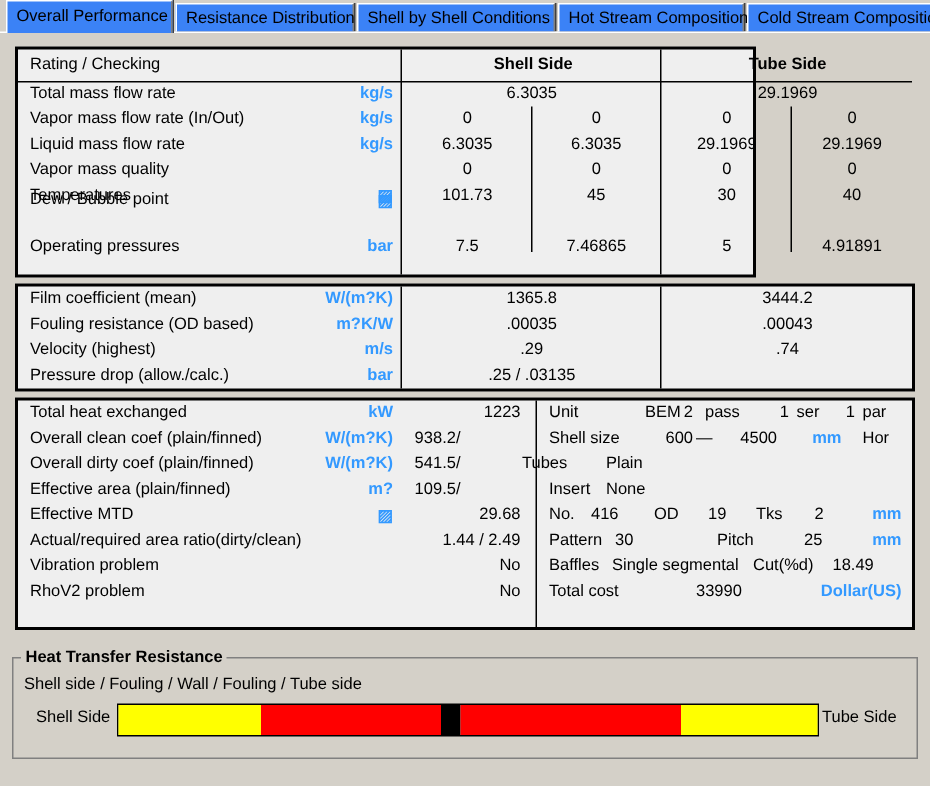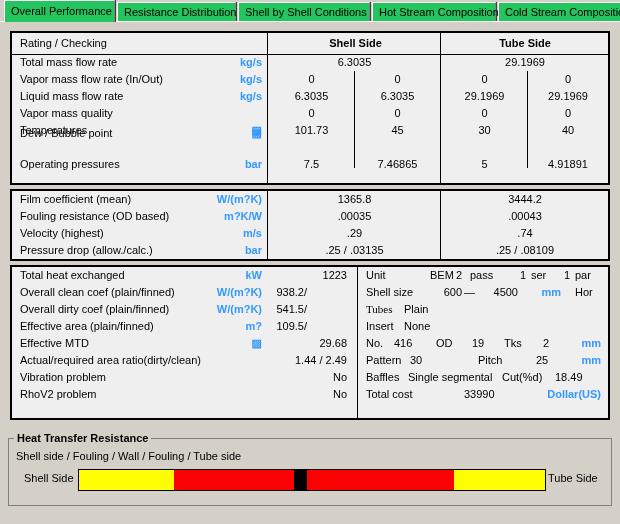--- a/index.html
+++ b/index.html
@@ -11,21 +11,21 @@
     color:#000;
     overflow:hidden;
   }
   
   .tabstrip{
     position:absolute;left:0;top:0;width:620px;height:22px;
     background:#d4d0c8;
   }
   .tab{
     position:absolute;top:2px;height:19px;
-    background:#22c55e;
+    background:#3b82f6;
     border-left:1px solid #fff;
     border-top:1px solid #fff;
     border-right:1px solid #808080;
     box-shadow:1px 0 0 #404040;
     font-size:11px;
     line-height:19px;
     padding:0 6px;
     box-sizing:border-box;
     white-space:nowrap;
     cursor:default;
@@ -76,21 +76,21 @@
 
 <div class="tabstrip">
   <div class="tab active" style="left:4px;width:111px;"><span>Overall Performance</span></div>
   <div class="tab" style="left:117px;width:119px;"><span>Resistance Distribution</span></div>
   <div class="tab" style="left:372px;width:124px;"><span>Hot Stream Composition</span></div>
   <div class="tab" style="left:238px;width:132px;"><span>Shell by Shell Conditions</span></div>
   <div class="tab" style="left:498px;width:126px;"><span>Cold Stream Composition</span></div>
 </div>
 <div class="tabline"></div>
 
-<div class="panel" id="toptable" style="left:10px;top:31px;width:600px;height:154px;">
+<div class="panel" id="toptable" style="left:10px;top:31px;width:494px;height:154px;">
 
   <div class="gridrow" style="top:0;height:21px;">
     <div class="lbl" style="top:4px;">Rating / Checking</div>
     <div class="hdr" style="left:257px;top:4px;width:173px;">Shell Side</div>
     <div class="hdr" style="left:430px;top:4px;width:166px;">Tube Side</div>
   </div>
   <div class="hline" style="left:0;top:21px;width:596px;"></div>
 
   <div class="vline" style="left:255px;top:0;height:150px;"></div>
   <div class="vline" style="left:428px;top:0;height:150px;"></div>
@@ -178,21 +178,20 @@
   <div class="gridrow" style="top:35px;">
     <div class="lbl">Velocity (highest)</div>
     <div class="unit" style="left:160px;width:90px;">m/s</div>
     <div class="val" style="left:257px;width:171px;">.29</div>
     <div class="val" style="left:430px;width:166px;">.74</div>
   </div>
   <div class="gridrow" style="top:52px;">
     <div class="lbl">Pressure drop (allow./calc.)</div>
     <div class="unit" style="left:160px;width:90px;">bar</div>
     <div class="val" style="left:257px;width:171px;">.25  /   .03135</div>
-    <div class="val" style="left:430px;width:166px;">.25  /   .08109</div>
   </div>
 </div>
 
 <div class="panel" style="left:10px;top:265px;width:600px;height:155px;">
   <div class="vline" style="left:345px;top:0;height:151px;"></div>
 
   <div class="gridrow" style="top:1px;">
     <div class="lbl">Total heat exchanged</div>
     <div class="unit" style="left:160px;width:90px;">kW</div>
     <div class="valr" style="left:190px;width:145px;">1223</div>
@@ -244,21 +243,21 @@
   <div class="gridrow" style="top:18px;">
     <div class="lbl" style="left:354px;">Shell size</div>
     <div class="valr" style="left:400px;width:50px;">600</div>
     <div class="lbl" style="left:452px;">—</div>
     <div class="valr" style="left:462px;width:44px;">4500</div>
     <div class="unit" style="left:515px;width:34px;">mm</div>
     <div class="lbl" style="left:563px;">Hor</div>
   </div>
 
   <div class="gridrow" style="top:35px;">
-    <div class="lbl" style="left:354px;font-family:Liberation Serif, serif;">Tubes</div>
+    <div class="lbl" style="left:336px;">Tubes</div>
     <div class="lbl" style="left:392px;">Plain</div>
   </div>
 
   <div class="gridrow" style="top:52px;">
     <div class="lbl" style="left:354px;">Insert</div>
     <div class="lbl" style="left:392px;">None</div>
   </div>
 
   <div class="gridrow" style="top:69px;">
     <div class="lbl" style="left:354px;">No.</div>

